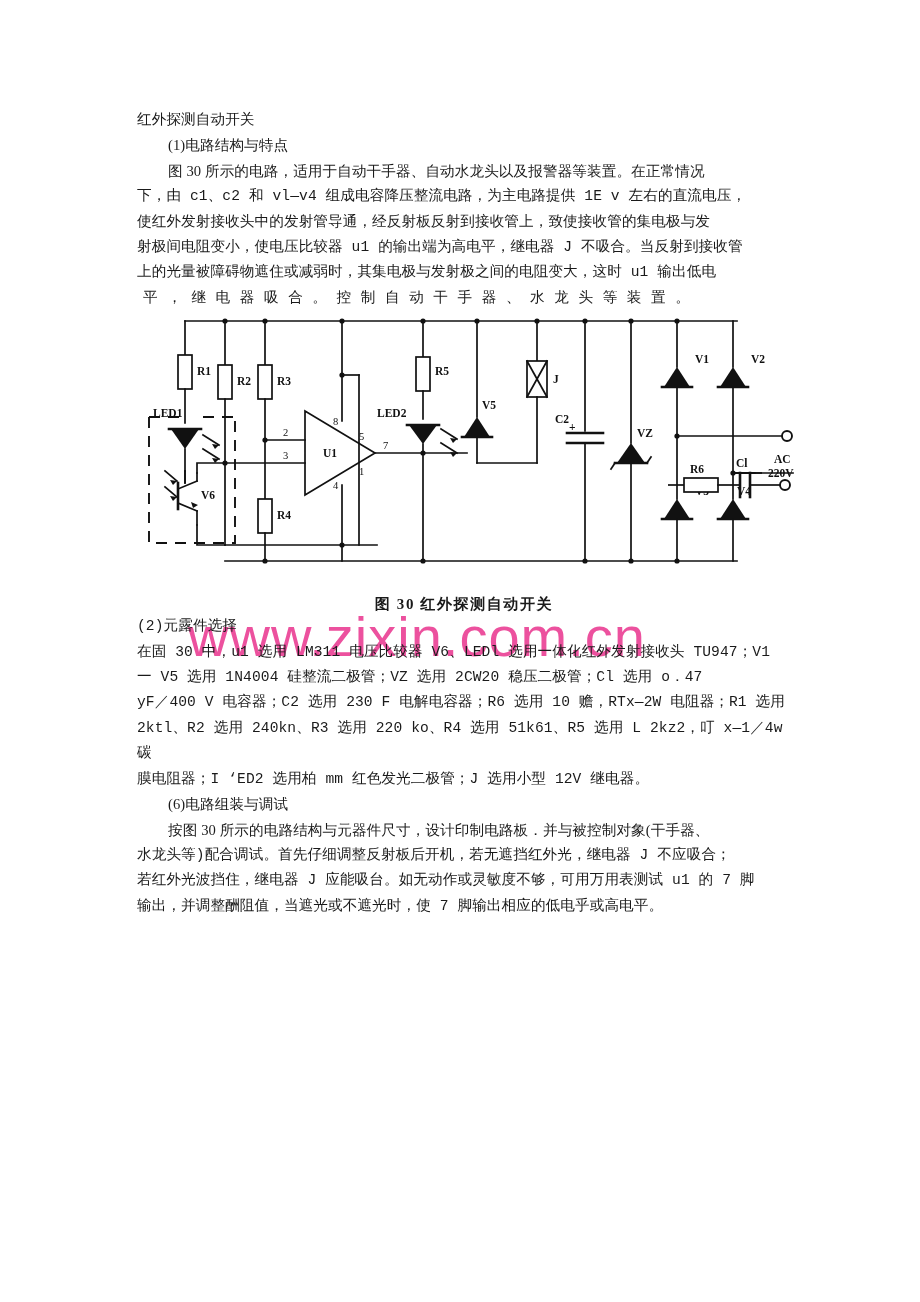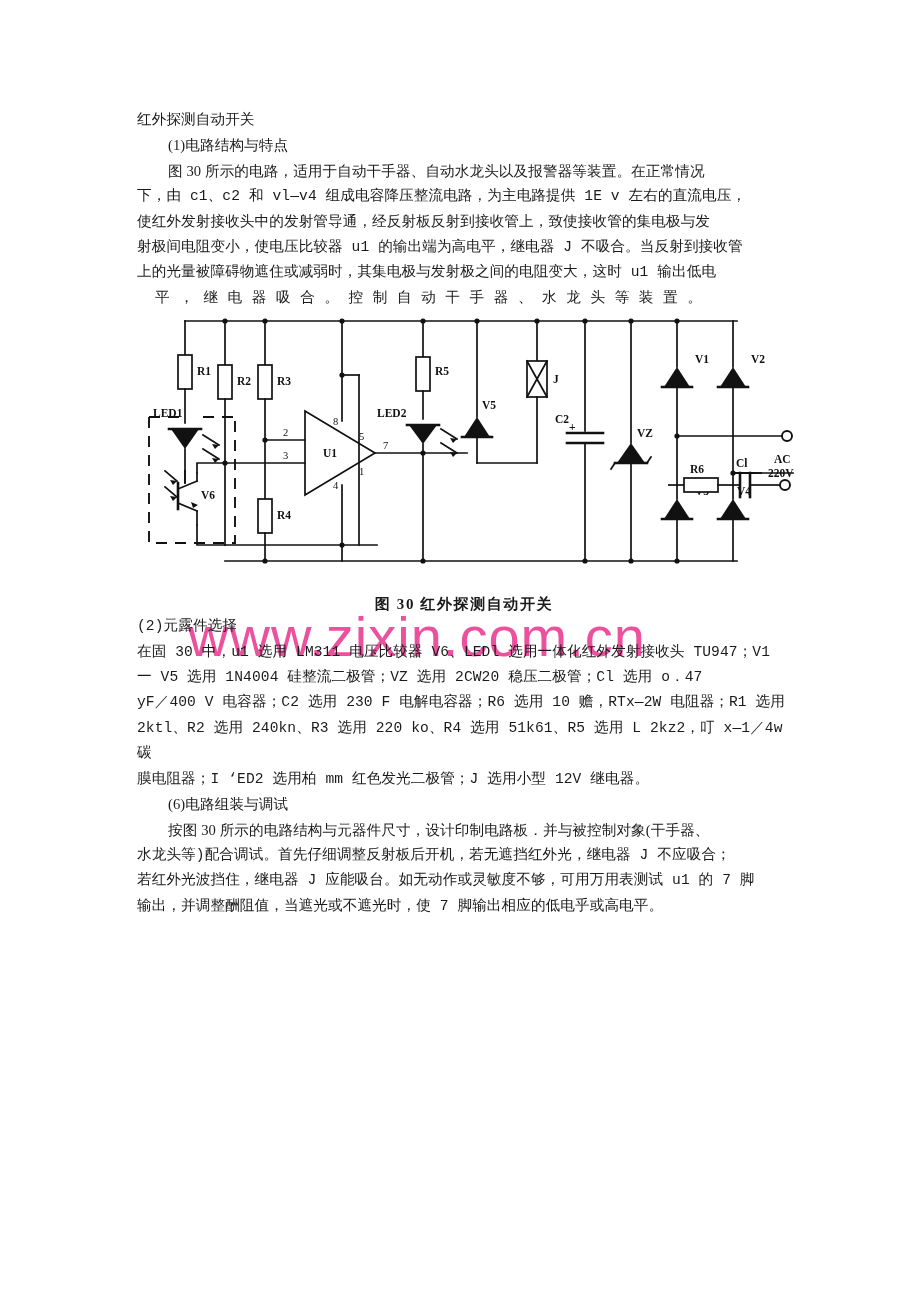--- a/index.html
+++ b/index.html
@@ -24,21 +24,20 @@
     font-size:14.6px;
     line-height:25.4px;
     white-space:pre-wrap;
     letter-spacing:0.1px;
   }
   .ind1{ text-indent:0;font-family:Liberation Mono, monospace; }
   .ind2{ padding-left:31px; }
   .just-wide{
     letter-spacing:9.6px;
     padding-left:6px;
-    margin-left:12px;
   }
   .caption{
     text-align:center;
     font-weight:bold;
     font-size:15px;
     letter-spacing:1.6px;
     margin-top:12px;
   }
 
   

